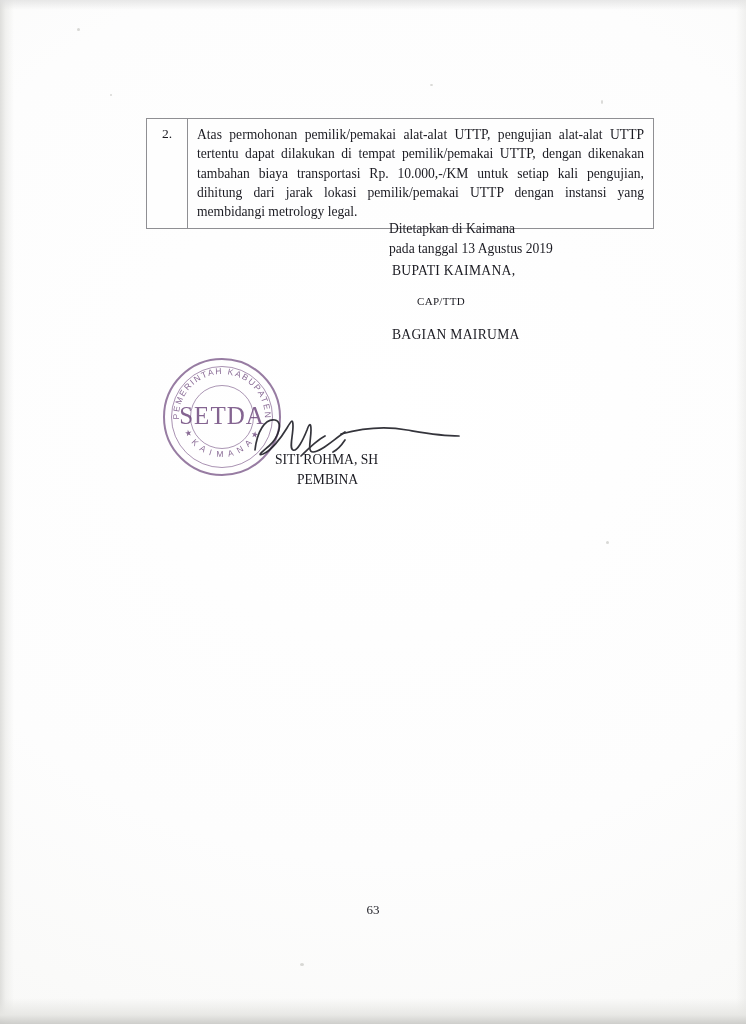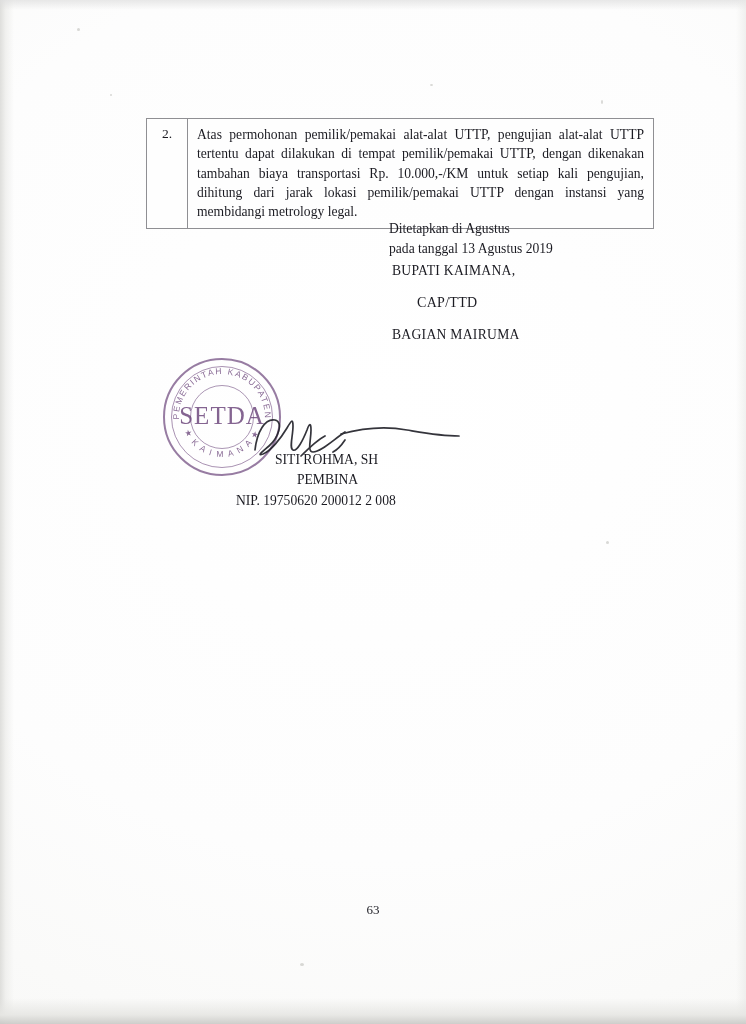--- a/index.html
+++ b/index.html
@@ -99,21 +99,21 @@
     left: 392px;
     top: 263px;
     font-size: 13.6px;
     letter-spacing: .3px;
     text-align: right;
   }
   .sig-captd {
     position: absolute;
     left: 417px;
     top: 295px;
-    font-size: 14px;
+    font-size: 11px;
     letter-spacing: .3px;
   }
   .sig-name {
     position: absolute;
     left: 392px;
     top: 327px;
     font-size: 13.6px;
     letter-spacing: .3px;
   }
 
@@ -220,21 +220,21 @@
   <div class="speck" style="left:601px; top:100px; width:2px; height:4px;"></div>
   <div class="speck" style="left:606px; top:541px; width:3px; height:3px;"></div>
   <div class="speck" style="left:300px; top:963px; width:4px; height:3px;"></div>
 
   <div class="clause-table">
     <div class="clause-num">2.</div>
     <div class="clause-body">Atas permohonan pemilik/pemakai alat-alat UTTP, pengujian alat-alat UTTP tertentu dapat dilakukan di tempat pemilik/pemakai UTTP, dengan dikenakan tambahan biaya transportasi Rp. 10.000,-/KM untuk setiap kali pengujian, dihitung dari jarak lokasi pemilik/pemakai UTTP dengan instansi yang membidangi metrology legal.</div>
   </div>
 
   <div class="sig-place">
-    <div>Ditetapkan di Agustus</div>
+    <div>Ditetapkan di Kaimana</div>
     <div>pada tanggal 13 Agustus  2019</div>
   </div>
   <div class="sig-title">BUPATI KAIMANA,</div>
   <div class="sig-captd">CAP/TTD</div>
   <div class="sig-name">BAGIAN MAIRUMA</div>
 
 
   <div class="stamp">
     <div class="ring-outer"></div>
     <div class="ring-inner"></div>
@@ -261,17 +261,16 @@
         <path d="M56,52 C64,44 72,36 80,32"></path>
         <path d="M96,30 C118,24 140,22 162,26 C180,29 196,32 214,32"></path>
         <path d="M100,36 C96,42 92,46 88,48"></path>
       </g>
     </svg>
   </div>
 
   <div class="cert-signer">
     <div class="ln1">SITI ROHMA, SH</div>
     <div class="ln2">PEMBINA</div>
-    <div class="ln3">NIP. 19750620 200012 2 008</div>
   </div>
 
   <div class="page-number">63</div>
 </div>
 
 </body></html>

